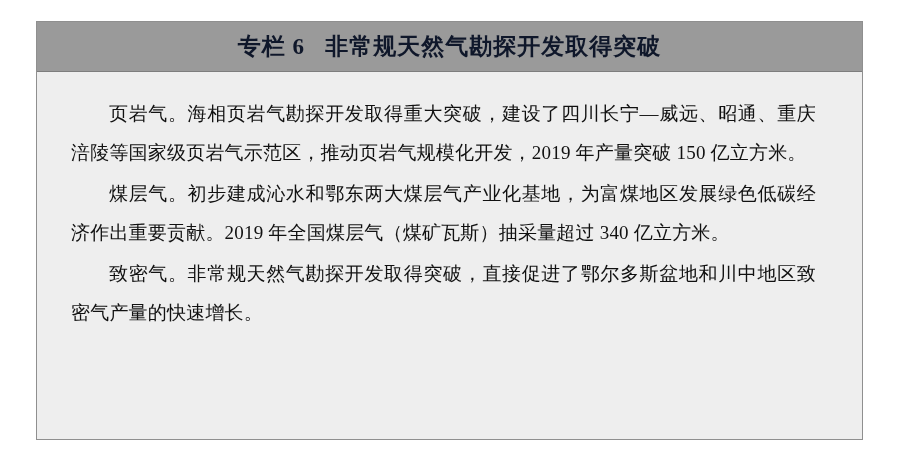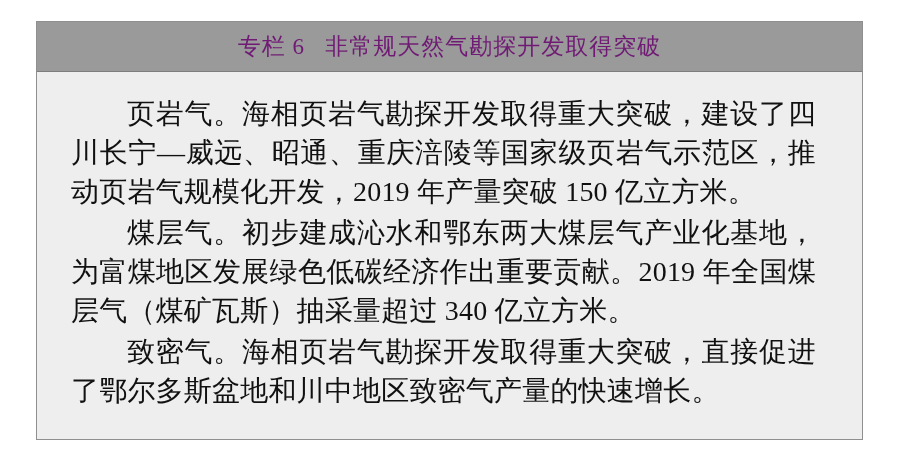--- a/index.html
+++ b/index.html
@@ -31,47 +31,47 @@
   }
   .box-header {
     height: 49px;
     background: #9a9a9a;
     border-bottom: 1px solid #7d7d7d;
     display: flex;
     align-items: center;
     justify-content: center;
   }
   .box-title {
-    color: #701a75;
+    color: #0f172a;
     font-size: 23px;
-    font-weight: normal;
+    font-weight: bold;
     letter-spacing: 1px;
     white-space: pre;
   }
   .box-body {
     padding: 22px 34px 10px 34px;
   }
   .para {
     margin: 0 12px 2px 0;
-    font-size: 28px;
+    font-size: 19px;
     line-height: 39px;
     color: #111111;
     text-align: justify;
     text-justify: inter-ideograph;
     text-indent: 2em;
     letter-spacing: 0.2px;
   }
 </style>
 </head>
 <body>
 
 <div class="page">
   <div class="box">
     <div class="box-header">
       <div class="box-title">专栏 6   非常规天然气勘探开发取得突破</div>
     </div>
     <div class="box-body">
       <p class="para">页岩气。海相页岩气勘探开发取得重大突破，建设了四川长宁—威远、昭通、重庆涪陵等国家级页岩气示范区，推动页岩气规模化开发，2019 年产量突破 150 亿立方米。</p>
       <p class="para">煤层气。初步建成沁水和鄂东两大煤层气产业化基地，为富煤地区发展绿色低碳经济作出重要贡献。2019 年全国煤层气（煤矿瓦斯）抽采量超过 340 亿立方米。</p>
-      <p class="para">致密气。海相页岩气勘探开发取得重大突破，直接促进了鄂尔多斯盆地和川中地区致密气产量的快速增长。</p>
+      <p class="para">致密气。非常规天然气勘探开发取得突破，直接促进了鄂尔多斯盆地和川中地区致密气产量的快速增长。</p>
     </div>
   </div>
 </div>
 
 </body></html>

